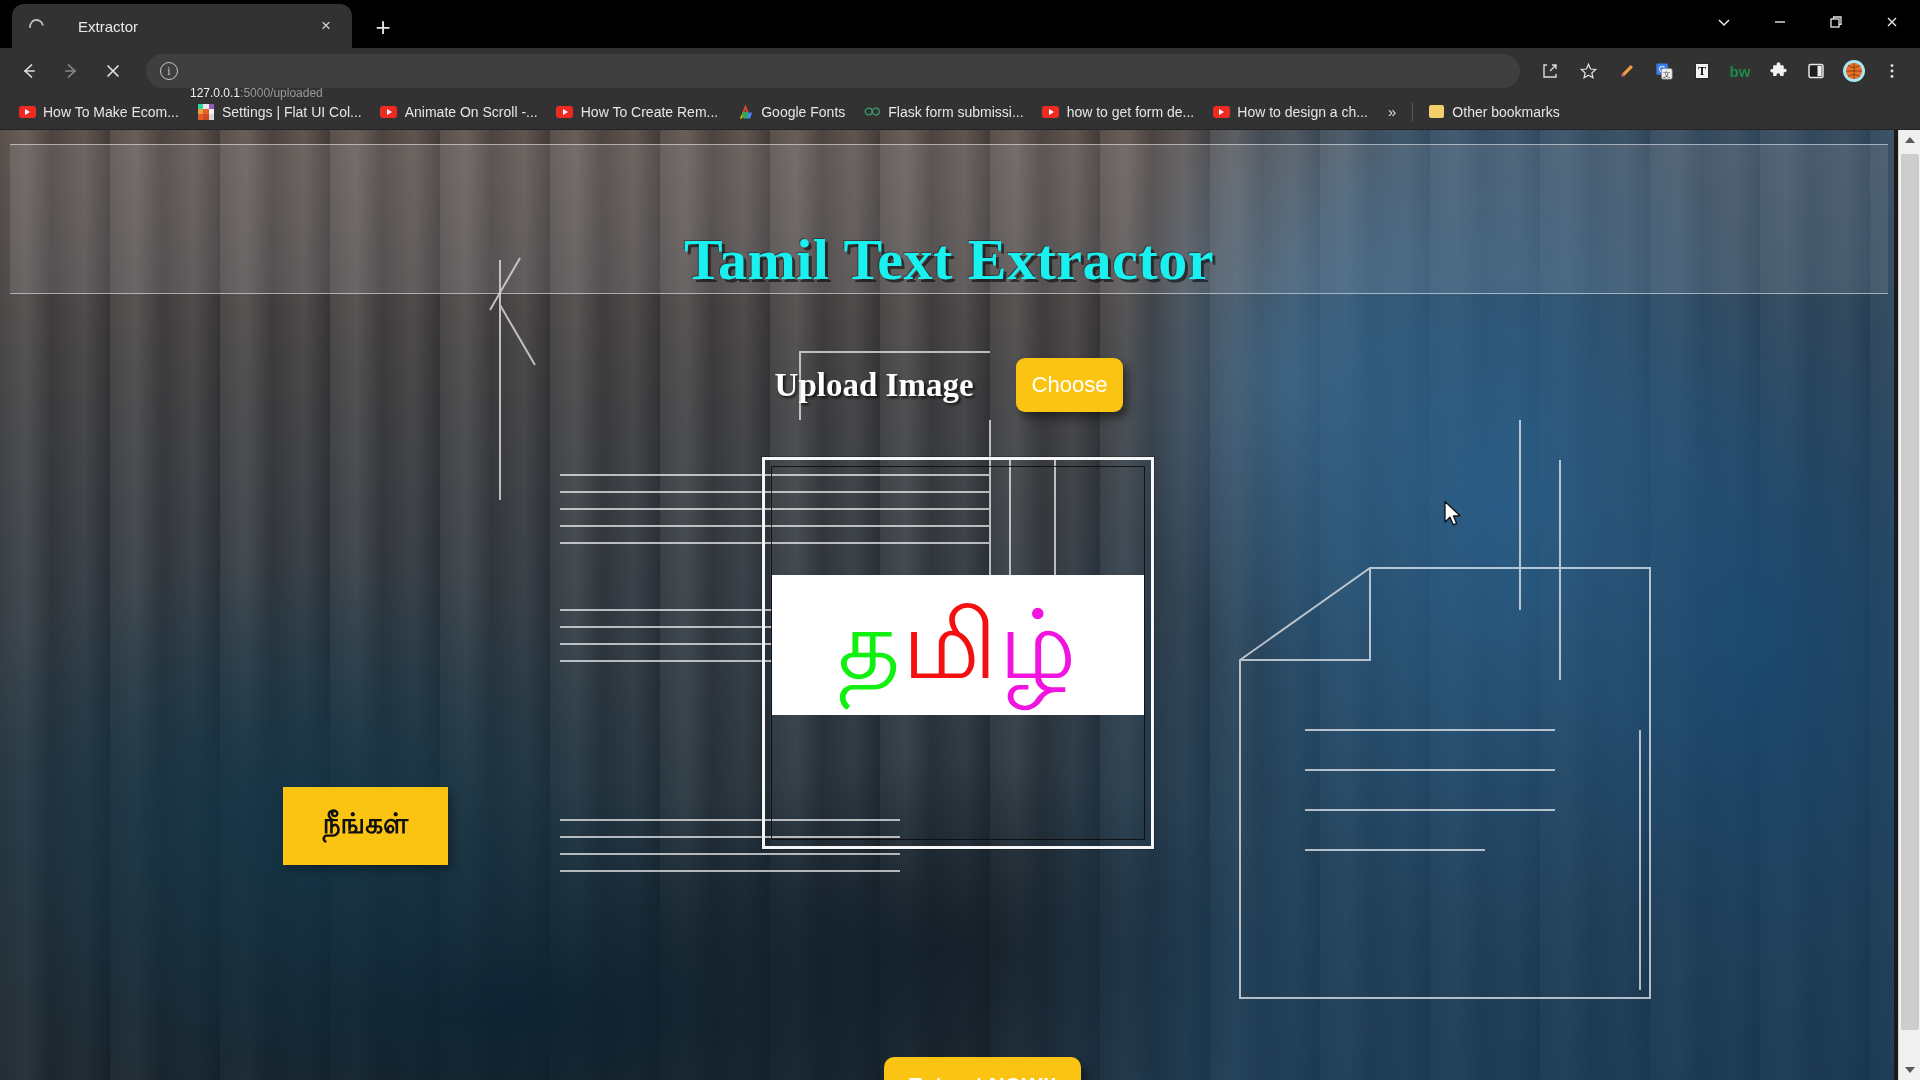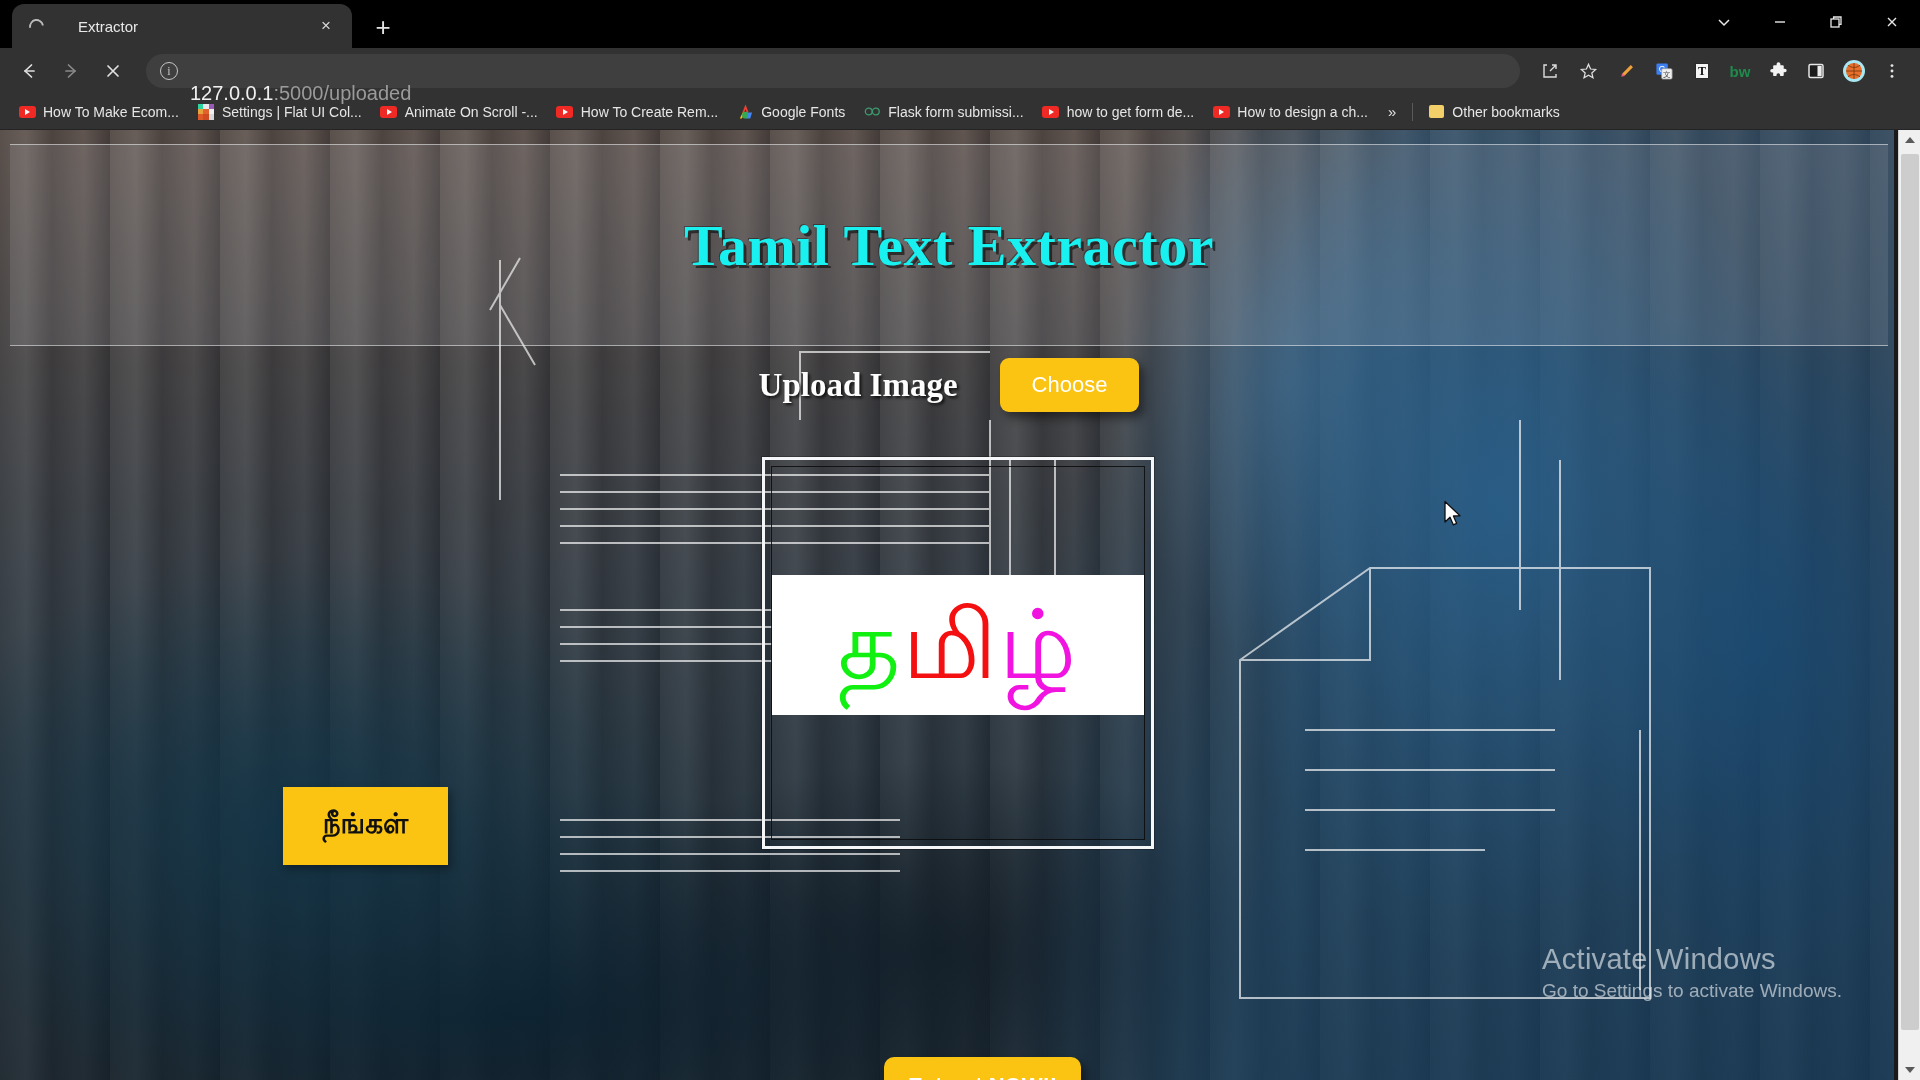--- a/index.html
+++ b/index.html
@@ -70,21 +70,21 @@
     flex: 1; height: 34px; background: #3f3f3f; border-radius: 17px;
     display: flex; align-items: center; padding: 0 14px; margin: 0 10px;
     min-width: 0;
   }
   .info-icon {
     width: 18px; height: 18px; border: 1.6px solid #c5c5c5; border-radius: 50%;
     color: #c5c5c5; font-size: 12px; font-family: "Liberation Serif", serif;
     display: flex; align-items: center; justify-content: center;
     margin-right: 12px; flex: 0 0 auto;
   }
-  .url { font-size: 20px; color: #9a9a9a; white-space: nowrap; margin-top: 44px; }
+  .url { font-size: 12px; color: #9a9a9a; white-space: nowrap; margin-top: 44px; }
   .url b { color: #f0f0f0; font-weight: 400; }
   .tb-icons { display: flex; align-items: center; }
   .tbi {
     width: 36px; height: 36px; margin-left: 2px;
     display: flex; align-items: center; justify-content: center;
     color: #dcdcdc; font-size: 16px; position: relative;
   }
 
   .bookmarks {
     height: 36px; background: #323232;
@@ -147,46 +147,46 @@
     background:
       linear-gradient(100deg, rgba(26,36,48,0.0) 55%, rgba(30,86,130,0.45) 68%, rgba(24,70,110,0.55) 100%),
       linear-gradient(180deg, rgba(20,28,38,0.18) 0%, rgba(12,28,42,0.35) 55%, rgba(8,22,34,0.5) 100%);
   }
 
   
   .lineart { position: absolute; inset: 0; pointer-events: none; opacity: 0.85; }
 
   
   .hero {
-    position: absolute; left: 10px; top: 14px; width: 1878px; height: 202px;
+    position: absolute; left: 10px; top: 14px; width: 1878px; height: 150px;
     background: rgba(215,220,224,0.13);
     border-top: 1px solid rgba(240,243,245,0.55);
     border-bottom: 1px solid rgba(240,243,245,0.55);
-    display: flex; align-items: center; justify-content: center;
+    display: flex; align-items: flex-end; justify-content: center;
   }
   .site-title {
     font-family: "Liberation Serif", serif;
     font-weight: bold; font-size: 58px; color: #19f0f0;
     letter-spacing: 0.5px;
     text-shadow: 3px 3px 0 rgba(0,0,0,0.55), -1px -1px 0 rgba(0,0,0,0.35);
   }
 
   
   .upload-row {
     position: absolute; left: 0; top: 228px; width: 1898px;
     display: flex; align-items: center; justify-content: center; gap: 42px;
   }
   .upload-label {
     font-family: "Liberation Serif", serif;
     font-weight: bold; font-size: 33px; color: #fdfdfd;
     text-shadow: 2px 2px 3px rgba(0,0,0,0.75);
   }
   .btn-choose {
     background: #fbc412; color: #ffffff;
-    font-size: 22px; padding: 14px 32px; border: none; border-radius: 9px;
+    font-size: 22px; padding: 14px 16px; border: none; border-radius: 9px;
     box-shadow: 5px 6px 10px rgba(0,0,0,0.45);
     font-family: "Liberation Sans", sans-serif;
   }
 
   
   .preview {
     position: absolute; left: 762px; top: 327px;
     width: 392px; height: 392px;
     border: 3px solid #f4f6f7;
     box-shadow: 0 0 0 1px rgba(0,0,0,0.25);
@@ -506,24 +506,20 @@
           </div>
         </div>
       </div>
 
       <button class="btn-extract">Extract NOW!!</button>
 
       <div class="result-box">
         <span class="result-text">நீங்கள்</span>
       </div>
 
-      <div class="watermark">
-        <div class="wm1">Activate Windows</div>
-        <div class="wm2">Go to Settings to activate Windows.</div>
-      </div>
 
     </div>
   </div>
 
   <div class="page-edge"></div>
 
   <div class="scrollbar">
     <div class="sb-btn">
         <span class="sb-arrow sb-up"></span>
       </div>

